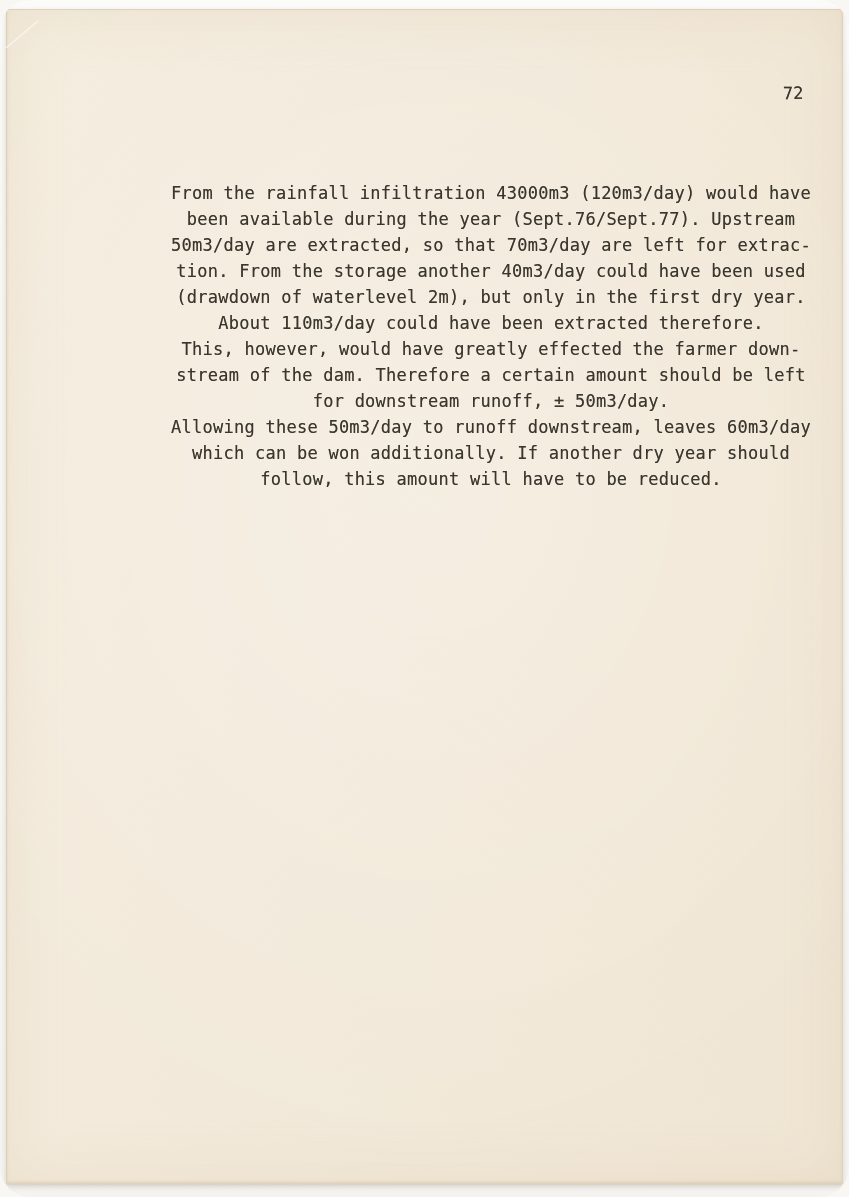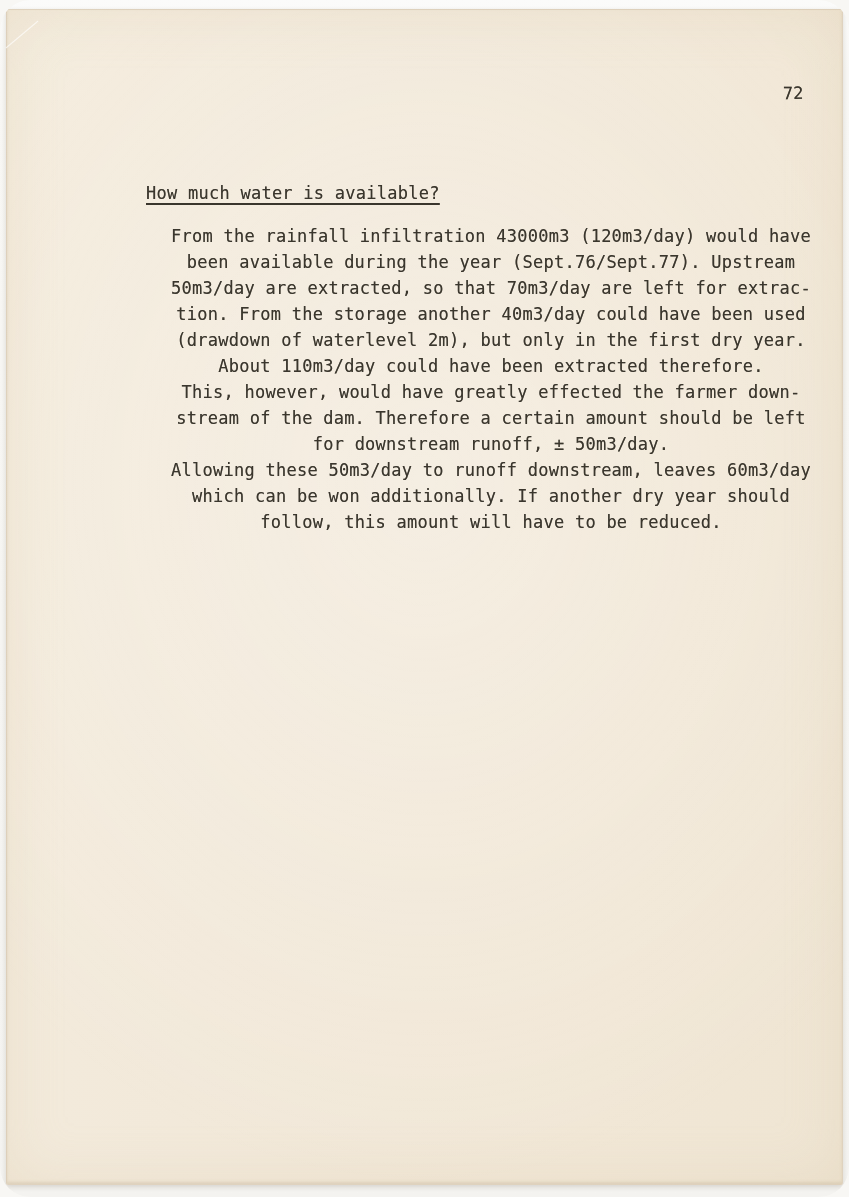--- a/index.html
+++ b/index.html
@@ -84,17 +84,16 @@
   .body-lines { white-space: pre; text-align: center; }
   .body-lines > div { height: 26px; }
 </style>
 </head>
 <body>
 
 <div class="scan-bed">
   <div class="paper">
     <div class="page-number">72</div>
     <div class="content">
-      <div class="heading">How much water is available?</div>
       <div class="body-lines"><div>From the rainfall infiltration 43000m3 (120m3/day) would have</div><div>been available during the year (Sept.76/Sept.77). Upstream</div><div>50m3/day are extracted, so that 70m3/day are left for extrac-</div><div>tion. From the storage another 40m3/day could have been used</div><div>(drawdown of waterlevel 2m), but only in the first dry year.</div><div>About 110m3/day could have been extracted therefore.</div><div>This, however, would have greatly effected the farmer down-</div><div>stream of the dam. Therefore a certain amount should be left</div><div>for downstream runoff, ± 50m3/day.</div><div>Allowing these 50m3/day to runoff downstream, leaves 60m3/day</div><div>which can be won additionally. If another dry year should</div><div>follow, this amount will have to be reduced.</div></div>
     </div>
   </div>
 </div>
 
 </body></html>

